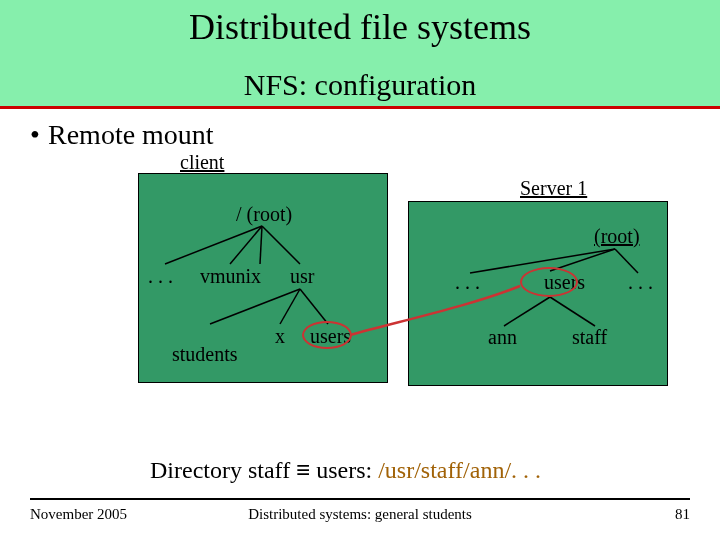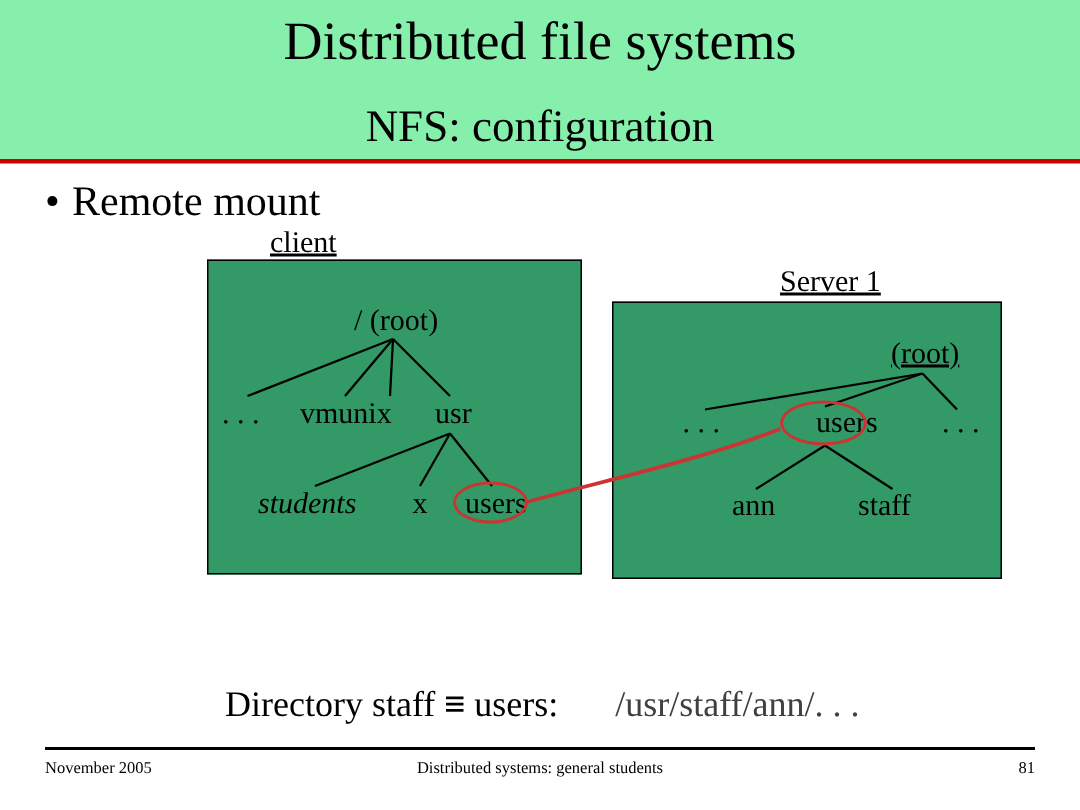--- a/index.html
+++ b/index.html
@@ -19,33 +19,33 @@
   .client-lbl { left: 180px; top: 0px; text-decoration: underline; }
   .server-lbl { left: 520px; top: 26px; text-decoration: underline; }
   .root1 { left: 236px; top: 52px; }
   .root2 { left: 594px; top: 74px; text-decoration: underline; }
   .dots-l { left: 148px; top: 114px; }
   .vmunix { left: 200px; top: 114px; }
   .usr { left: 290px; top: 114px; }
   .dots-s1 { left: 455px; top: 120px; }
   .users { left: 544px; top: 120px; }
   .dots-s2 { left: 628px; top: 120px; }
-  .students { left: 172px; top: 174px; font-style: italic; }
+  .students { left: 172px; top: 192px; }
   .x { left: 275px; top: 174px; }
   .staff { left: 310px; top: 174px; }
   .ann { left: 488px; top: 175px; }
   .pierre { left: 572px; top: 175px; }
   svg.edges { position: absolute; left: 0; top: 0; pointer-events: none; }
   .ellipse { position: absolute; border: 2.5px solid #cc3333; border-radius: 50%; background: transparent; }
   .ell-users { left: 520px; top: 116px; width: 58px; height: 30px; }
   .ell-staff { left: 302px; top: 170px; width: 50px; height: 28px; }
   .maptext { position: absolute; left: 150px; top: 456px; font-size: 24px; }
-  .red { color: #404040; margin-left: 32px; }
+  .red { color: #a16207; }
   .footer-rule { position: absolute; left: 30px; top: 498px; width: 660px; height: 2px; background: #000; }
-  .footer { position: absolute; left: 30px; top: 506px; width: 660px; font-size: 11px; display: flex; justify-content: space-between; }
+  .footer { position: absolute; left: 30px; top: 506px; width: 660px; font-size: 15px; display: flex; justify-content: space-between; }
   .footer .mid { position: absolute; left: 0; right: 0; text-align: center; }
   .equiv { font-family: Arial, sans-serif; }
 </style>
 </head>
 <body>
 <div class="slide">
 
 <div class="title-block">
   <div class="title">Distributed file systems</div>
   <div class="subtitle">NFS: configuration</div>

